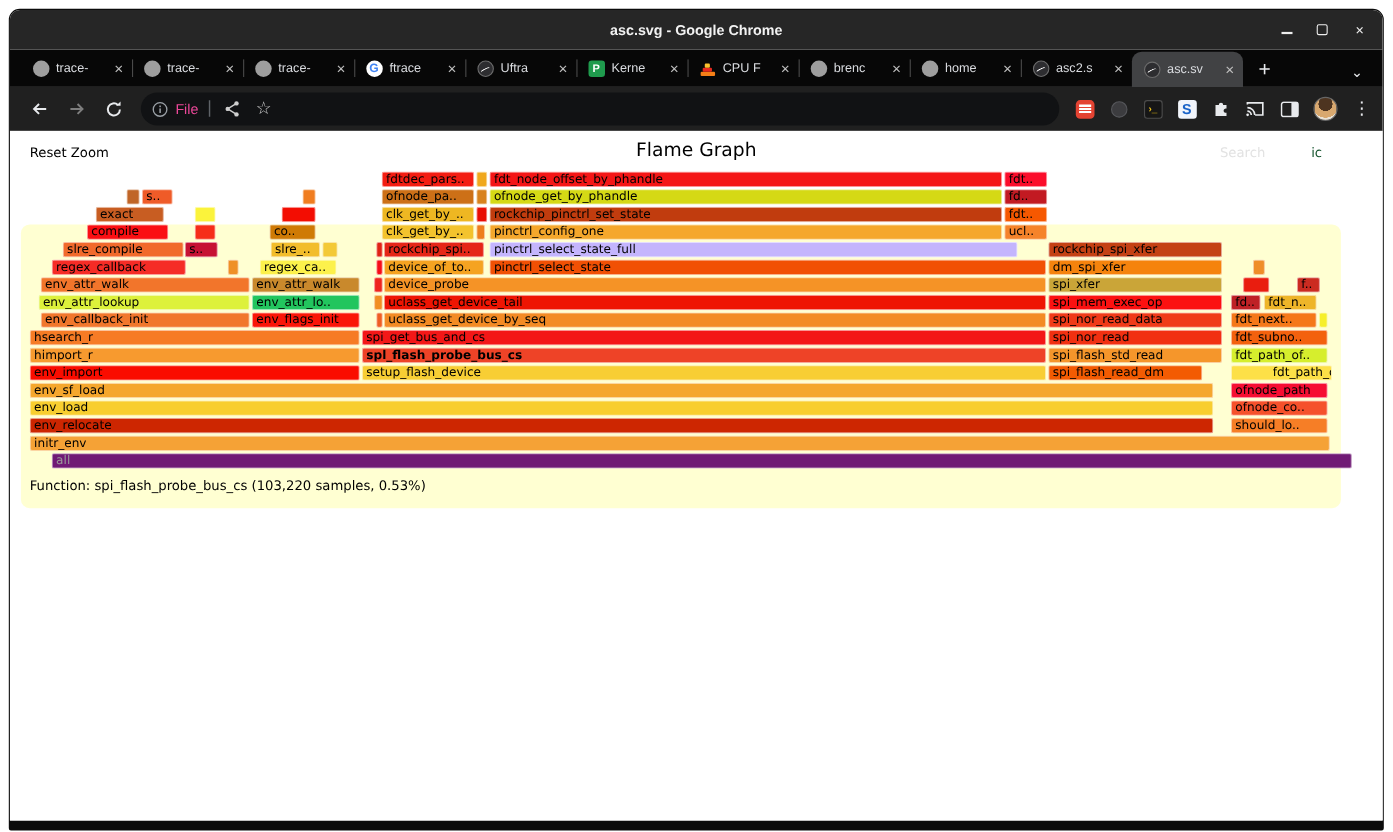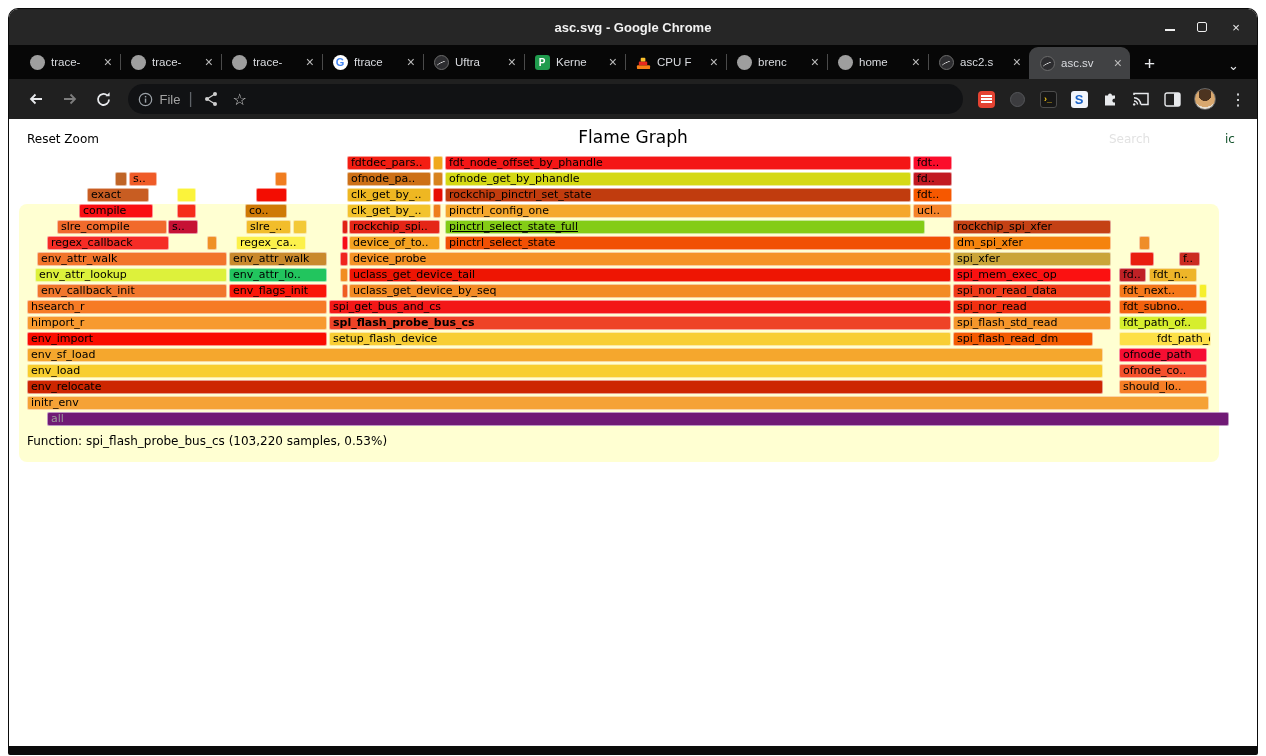--- a/index.html
+++ b/index.html
@@ -38,21 +38,21 @@
                 border-top:1.6px solid #fff; transform:rotate(-25deg); border-radius:50%; }
   .fav-green  { width:15px; height:15px; border-radius:3px; background:#1f9b4d; color:#fff;
                 font-size:10px; font-weight:bold; text-align:center; line-height:15px; }
   .newtab { color:#e8eaed; font-size:19px; padding:0 14px 4px 14px; }
   .tab-chevron { margin-left:auto; color:#e8eaed; font-size:13px; padding:0 18px 6px 0; }
   
   .toolbar { height:40px; background:#202020; display:flex; align-items:center; padding:0 10px; }
   .navbtn { width:28px; height:28px; display:flex; align-items:center; justify-content:center; margin:0 3px; }
   .omnibox { margin-left:8px; width:840px; height:30px; background:#111214; border-radius:15px;
              display:flex; align-items:center; padding:0 10px; color:#e8eaed; }
-  .omni-file { color:#a3a3a3; font-size:13px; margin:0 8px 0 6px; }
+  .omni-file { color:#ec4899; font-size:13px; margin:0 8px 0 6px; }
   .omni-sep { color:#5f6368; margin-right:10px; }
   .omni-url { font-size:13.5px; color:#e8eaed; flex:1; white-space:nowrap; overflow:hidden; }
   .omni-actions { display:flex; align-items:center; gap:14px; padding-right:4px; }
   .ext-strip { display:flex; align-items:center; gap:13px; margin-left:14px; }
   .xicon { width:18px; height:18px; display:flex; align-items:center; justify-content:center; }
   .ic-todoist { width:17px; height:17px; border-radius:4px; background:#e44332; position:relative; }
   .ic-todoist::after { content:""; position:absolute; left:3px; top:4px; width:11px; height:8px;
       background:linear-gradient(#fff 2px, transparent 2px, transparent 3px, #fff 3px, #fff 5px, transparent 5px, transparent 6px, #fff 6px, #fff 8px, transparent 8px); }
   .ic-dark { width:15px; height:15px; border-radius:50%; background:#3c3c3f; border:1px solid #55565a; }
   .ic-term { width:17px; height:17px; border-radius:3px; background:#161616; border:1px solid #4c4c4c;
@@ -68,21 +68,21 @@
   .content { position:relative; width:100%; height:628px; background:#ffffff; overflow:hidden; }
   .fg-canvas { position:absolute; left:10px; top:85px; width:1200px; height:258px;
                background:#ffffd2; border-radius:8px; }
   .fg-title { position:absolute; top:8px; left:0; width:100%; text-align:center;
               font-family:"DejaVu Sans", sans-serif; font-size:17px; color:#000; }
   .fg-reset { position:absolute; top:13px; left:18px; font-family:"DejaVu Sans", sans-serif;
               font-size:12px; color:#000; cursor:default; }
   .fg-search { position:absolute; top:13px; left:1100px; font-family:"DejaVu Sans", sans-serif;
                font-size:12px; color:#e2e2e2; }
   .fg-ic { position:absolute; top:13px; left:1183px; font-family:"DejaVu Sans", sans-serif;
-           font-size:12px; color:#14532d;margin-left:33px; }
+           font-size:12px; color:#14532d; }
   .fg-status { position:absolute; top:315px; left:18px; font-family:"DejaVu Sans", sans-serif;
                font-size:12px; color:#000; }
   .bar { position:absolute; height:14px; border:1px solid rgba(255,255,255,0.55); border-radius:2px;
          font-family:"DejaVu Sans", sans-serif; font-size:11px; line-height:12px; color:#000;
          padding-left:3px; white-space:nowrap; overflow:hidden; cursor:default; }
   .bar.bold { font-weight:bold; }
   svg.glyph { display:block; }
 </style>
 </head>
 <body>
@@ -287,21 +287,21 @@
         <div class="bar" style="left: 338px; top: 85px; width: 84px; background: rgb(243, 195, 45);">clk_get_by_..</div>
         <div class="bar" style="left: 424px; top: 85px; width: 8px; background: rgb(238, 126, 29);"></div>
         <div class="bar" style="left: 436px; top: 85px; width: 466px; background: rgb(245, 167, 44);">pinctrl_config_one</div>
         <div class="bar" style="left: 904px; top: 85px; width: 39px; background: rgb(245, 131, 42);">ucl..</div>
         <div class="bar" style="left: 48px; top: 101px; width: 110px; background: rgb(241, 106, 44);">slre_compile</div>
         <div class="bar" style="left: 159px; top: 101px; width: 30px; background: rgb(198, 17, 52);">s..</div>
         <div class="bar" style="left: 237px; top: 101px; width: 45px; background: rgb(242, 189, 43);">slre_..</div>
         <div class="bar" style="left: 284px; top: 101px; width: 14px; background: rgb(243, 201, 55);"></div>
         <div class="bar" style="left: 333px; top: 101px; width: 6px; background: rgb(224, 35, 21);"></div>
         <div class="bar" style="left: 340px; top: 101px; width: 91px; background: rgb(229, 38, 23);">rockchip_spi..</div>
-        <div class="bar" style="left: 436px; top: 101px; width: 480px; background: #84cc16; text-decoration: underline;">pinctrl_select_state_full</div>
+        <div class="bar" style="left: 436px; top: 101px; width: 480px; background: #c4b5fd;">pinctrl_select_state_full</div>
         <div class="bar" style="left: 944px; top: 101px; width: 158px; background: rgb(196, 65, 20);">rockchip_spi_xfer</div>
         <div class="bar" style="left: 38px; top: 117px; width: 122px; background: rgb(245, 44, 38);">regex_callback</div>
         <div class="bar" style="left: 198px; top: 117px; width: 10px; background: rgb(239, 144, 38);"></div>
         <div class="bar" style="left: 227px; top: 117px; width: 70px; background: rgb(252, 241, 75);">regex_ca..</div>
         <div class="bar" style="left: 333px; top: 117px; width: 6px; background: rgb(247, 13, 24);"></div>
         <div class="bar" style="left: 340px; top: 117px; width: 91px; background: rgb(245, 163, 33);">device_of_to..</div>
         <div class="bar" style="left: 436px; top: 117px; width: 506px; background: rgb(241, 80, 4);">pinctrl_select_state</div>
         <div class="bar" style="left: 944px; top: 117px; width: 158px; background: rgb(245, 131, 13);">dm_spi_xfer</div>
         <div class="bar" style="left: 1130px; top: 117px; width: 11px; background: rgb(239, 141, 41);"></div>
         <div class="bar" style="left: 28px; top: 133px; width: 190px; background: rgb(242, 117, 43);">env_attr_walk</div>

